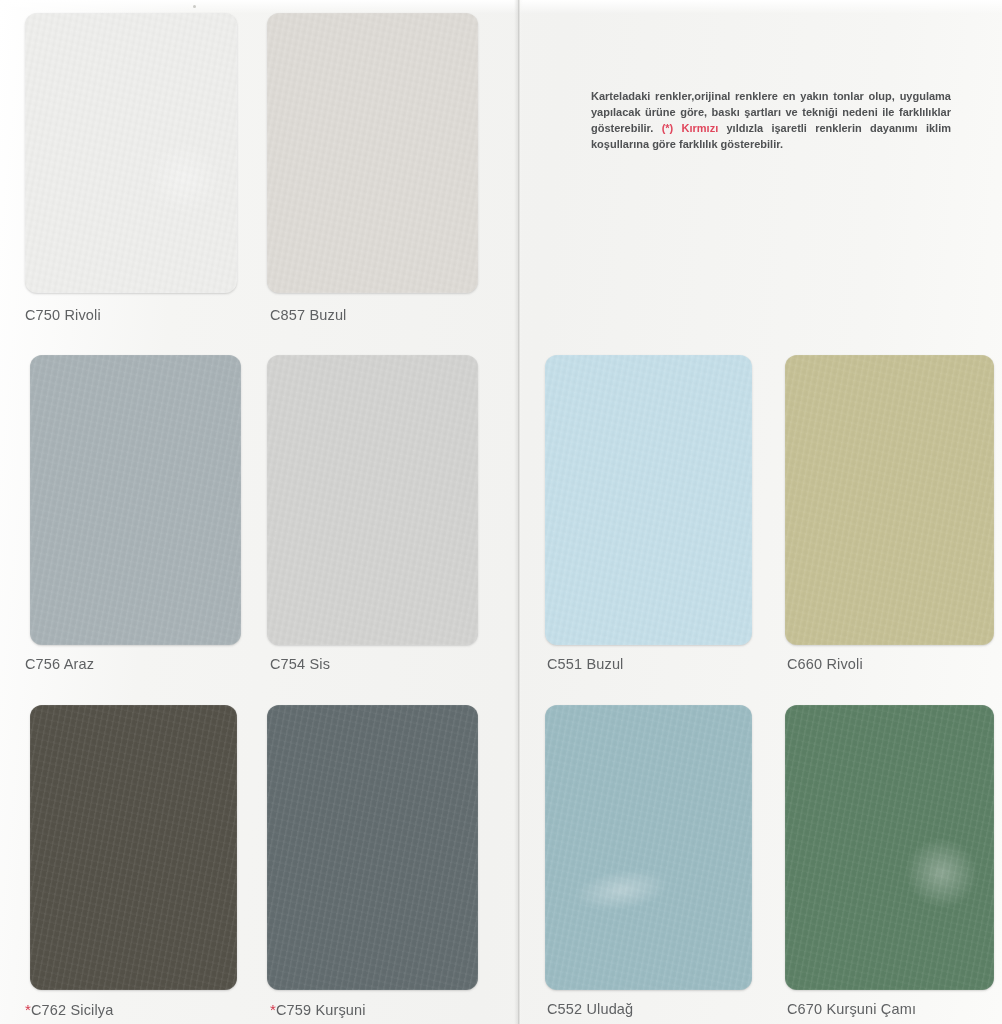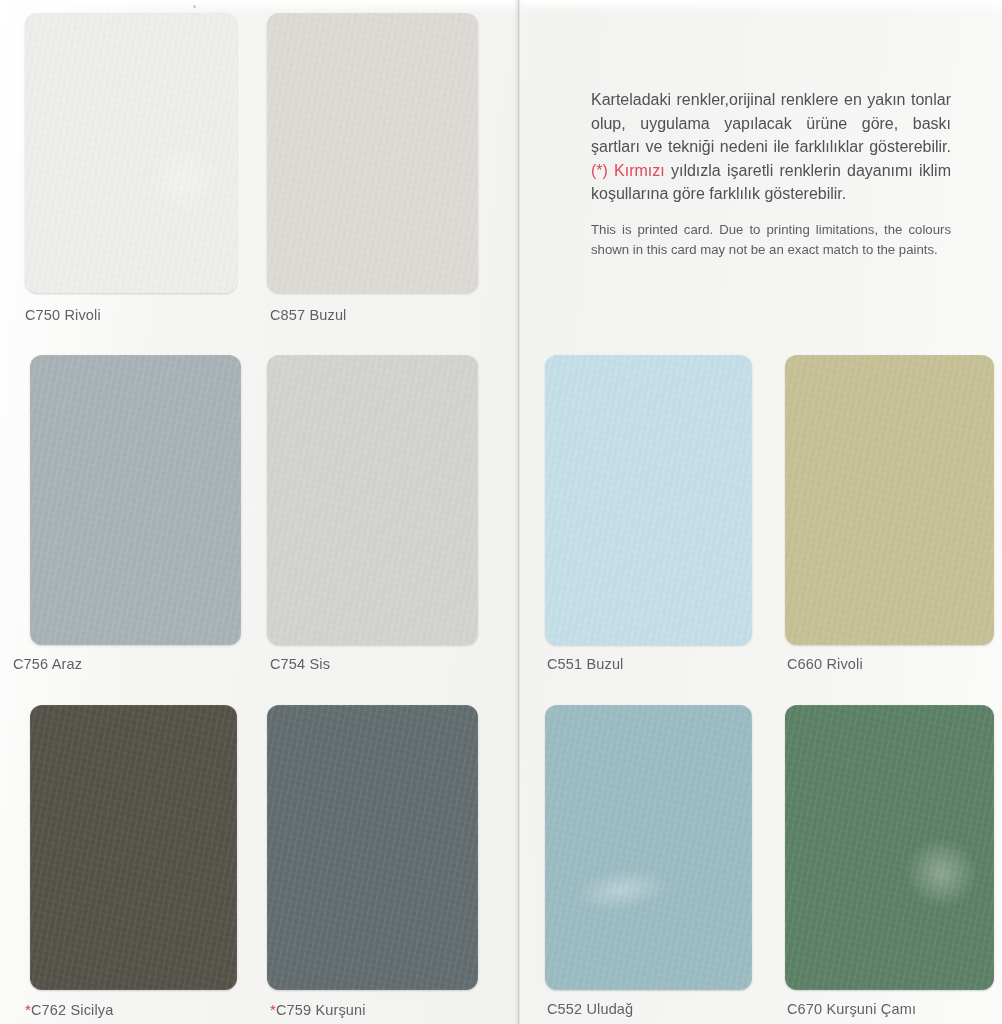--- a/index.html
+++ b/index.html
@@ -116,23 +116,23 @@
   }
 
   
   #notice {
     position: absolute;
     left: 591px;
     top: 88px;
     width: 360px;
   }
   #notice .tr {
-    font-size: 16px;
+    font-size: 11px;
     line-height: 1.47;
-    font-weight: normal;
+    font-weight: bold;
     color: #4f5153;
     text-align: justify;
     letter-spacing: 0px;
   }
   #notice .tr .red { color: #e0465c; }
   #notice .en {
     margin-top: 14px;
     font-size: 13.2px;
     line-height: 1.52;
     color: #5b5d5f;
@@ -151,21 +151,21 @@
   <div class="label" style="left:25px; top:308px">
     <span>C750 Rivoli</span>
   </div>
 
   <div class="swatch" style="left: 267px; top: 13px; width: 211px; height: 280px; background-color: rgb(222, 219, 214);"></div>
   <div class="label" style="left:270px; top:308px">
     <span>C857 Buzul</span>
   </div>
 
   <div class="swatch" style="left: 30px; top: 355px; width: 211px; height: 290px; background-color: rgb(169, 179, 183);"></div>
-  <div class="label" style="left:13px; top:657px">
+  <div class="label" style="left:25px; top:657px">
     <span>C756 Araz</span>
   </div>
 
   <div class="swatch" style="left: 267px; top: 355px; width: 211px; height: 290px; background-color: rgb(211, 211, 209);"></div>
   <div class="label" style="left:270px; top:657px">
     <span>C754 Sis</span>
   </div>
 
   <div class="swatch" style="left: 545px; top: 355px; width: 207px; height: 290px; background-color: rgb(197, 223, 233);"></div>
   <div class="label" style="left:547px; top:657px">
@@ -192,16 +192,15 @@
     <span>C552 Uludağ</span>
   </div>
 
   <div class="swatch streak streak-a" style="left: 785px; top: 705px; width: 209px; height: 285px; background-color: rgb(93, 129, 102);"></div>
   <div class="label" style="left:787px; top:1002px">
     <span>C670 Kurşuni Çamı</span>
   </div>
 
   <div id="notice">
     <p class="tr"><span>Karteladaki renkler,orijinal renklere en yakın tonlar olup, uygulama yapılacak ürüne göre, baskı şartları ve tekniği nedeni ile farklılıklar gösterebilir. </span><span class="red">(*) Kırmızı</span><span> yıldızla işaretli renklerin dayanımı iklim koşullarına göre farklılık gösterebilir.</span></p>
-    <p class="en">This is printed card. Due to printing limitations, the colours shown in this card may not be an exact match to the paints.</p>
   </div>
 
 </div>
 
 </body></html>

